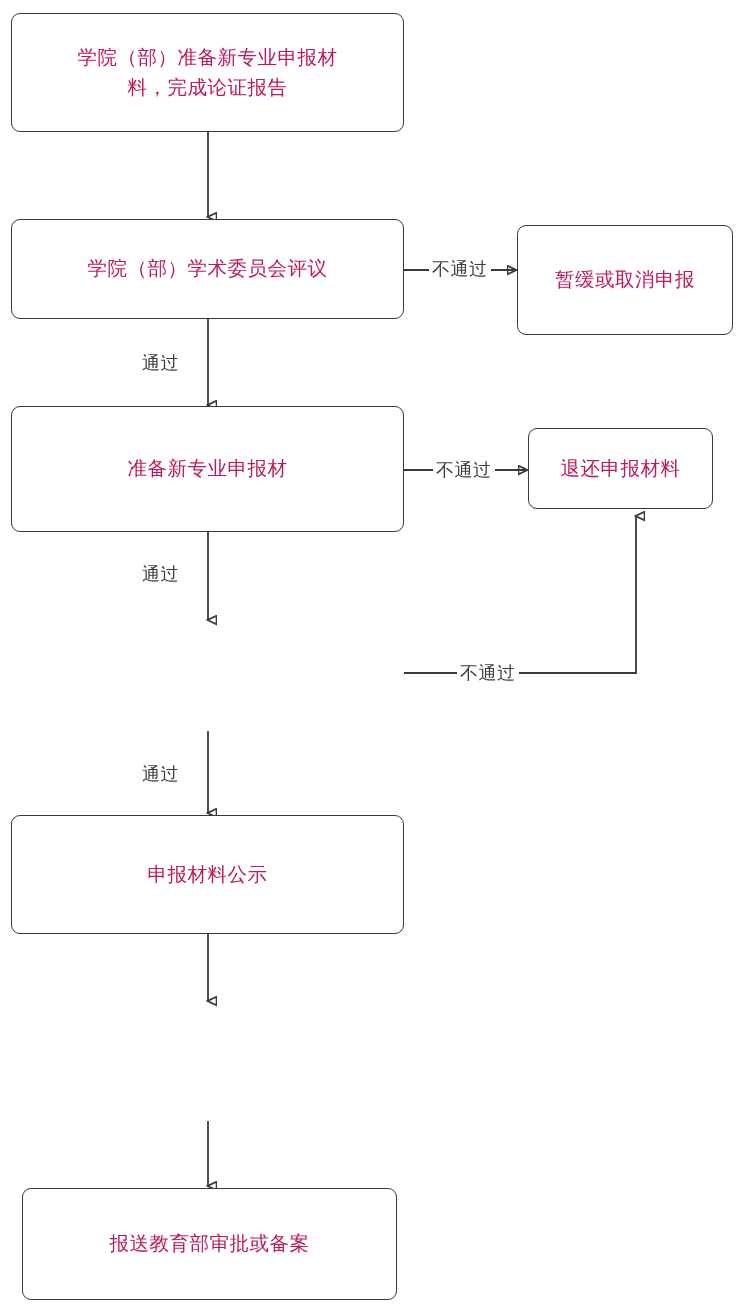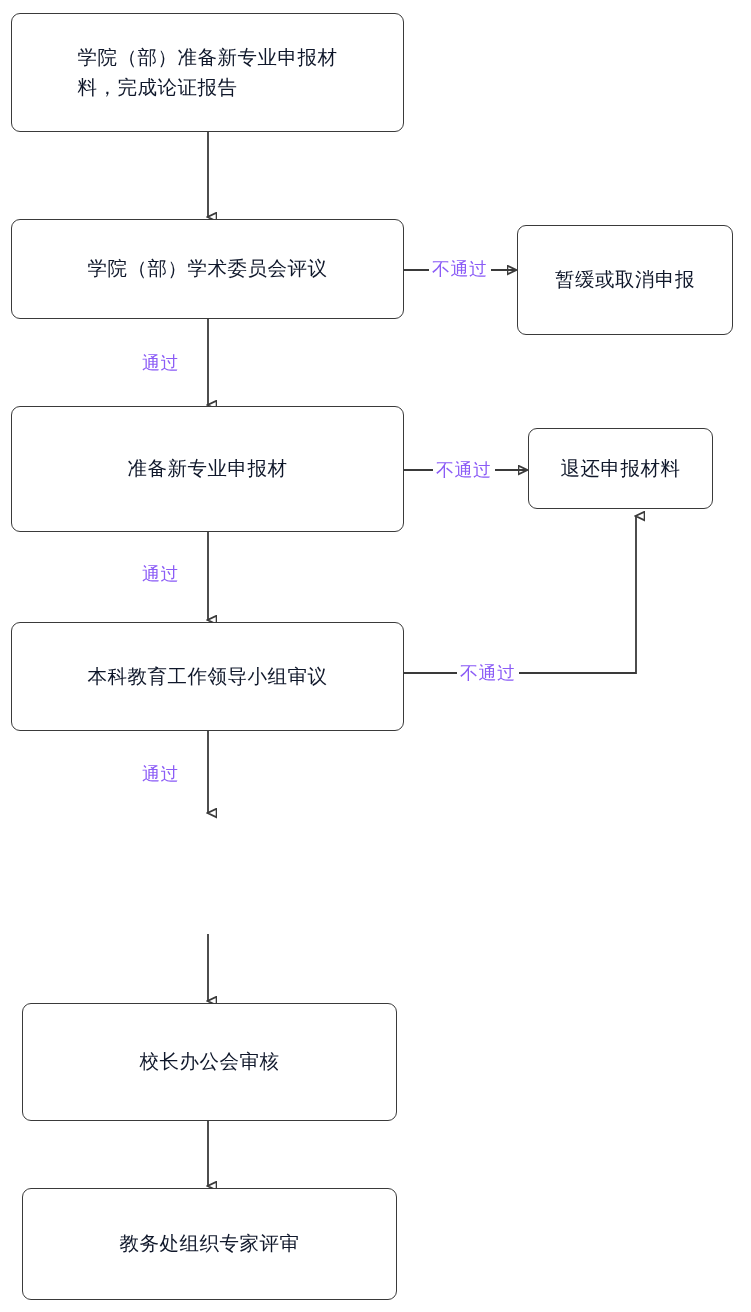--- a/index.html
+++ b/index.html
@@ -20,34 +20,35 @@
   }
   .node {
     position: absolute;
     box-sizing: border-box;
     border: 1.6px solid #3a3a3a;
     border-radius: 9px;
     background: #ffffff;
     display: flex;
     align-items: center;
     justify-content: center;
-    color: #0f172a;
+    text-align: center;
+    color: #be185d;
     font-size: 19.5px;
     line-height: 1.5;
     letter-spacing: 0.5px;
     padding: 4px 10px;
     z-index: 2;
   }
   .node-text {
     display: block;
     white-space: pre-line;
   }
   .edge-label {
     position: absolute;
-    color: #8b5cf6;
+    color: #404040;
     font-size: 18px;
     letter-spacing: 0.5px;
     background: #ffffff;
     padding: 0 3px;
     white-space: nowrap;
     z-index: 3;
   }
   svg.edges {
     position: absolute;
     left: 0;
@@ -114,31 +115,28 @@
   </div>
 
   <div class="node" style="left:11px; top:406px; width:393px; height:126px;">
     <span class="node-text">准备新专业申报材</span>
   </div>
 
   <div class="node" style="left:528px; top:428px; width:185px; height:81px;">
     <span class="node-text">退还申报材料</span>
   </div>
 
-  <div class="node" style="left:11px; top:622px; width:393px; height:109px;">
-    <span class="node-text">本科教育工作领导小组审议</span>
+
+  <div class="node" style="left:11px; top:815px; width:393px; height:119px;">
+    <span class="node-text">申报材料公示</span>
   </div>
 
 
-  <div class="node" style="left:22px; top:1003px; width:375px; height:118px;">
-    <span class="node-text">校长办公会审核</span>
-  </div>
-
   <div class="node" style="left:22px; top:1188px; width:375px; height:112px;">
-    <span class="node-text">教务处组织专家评审</span>
+    <span class="node-text">报送教育部审批或备案</span>
   </div>
 
   <div class="edge-label" style="left:429px; top:257px;">不通过</div>
 
   <div class="edge-label" style="left:185px; top:351px; transform:translateX(-100%); padding-right:6px;">通过</div>
 
   <div class="edge-label" style="left:433px; top:458px;">不通过</div>
 
   <div class="edge-label" style="left:185px; top:562px; transform:translateX(-100%); padding-right:6px;">通过</div>
 

